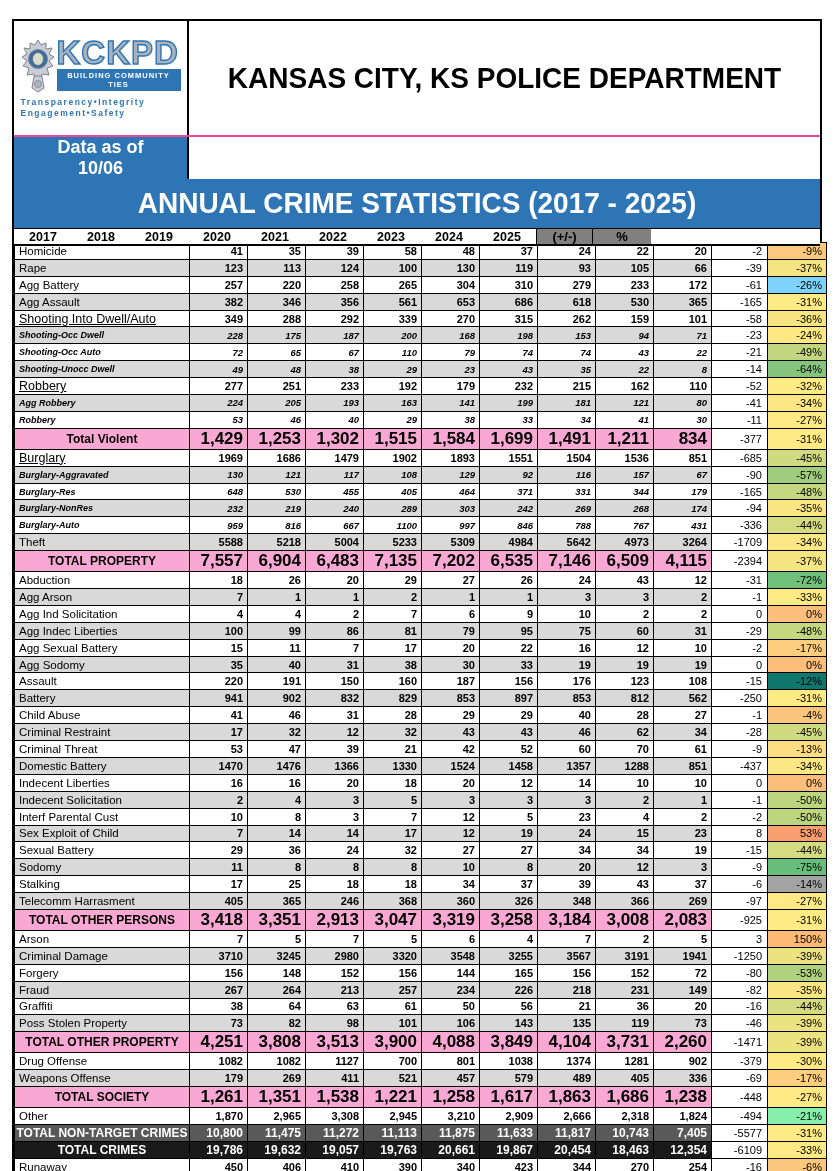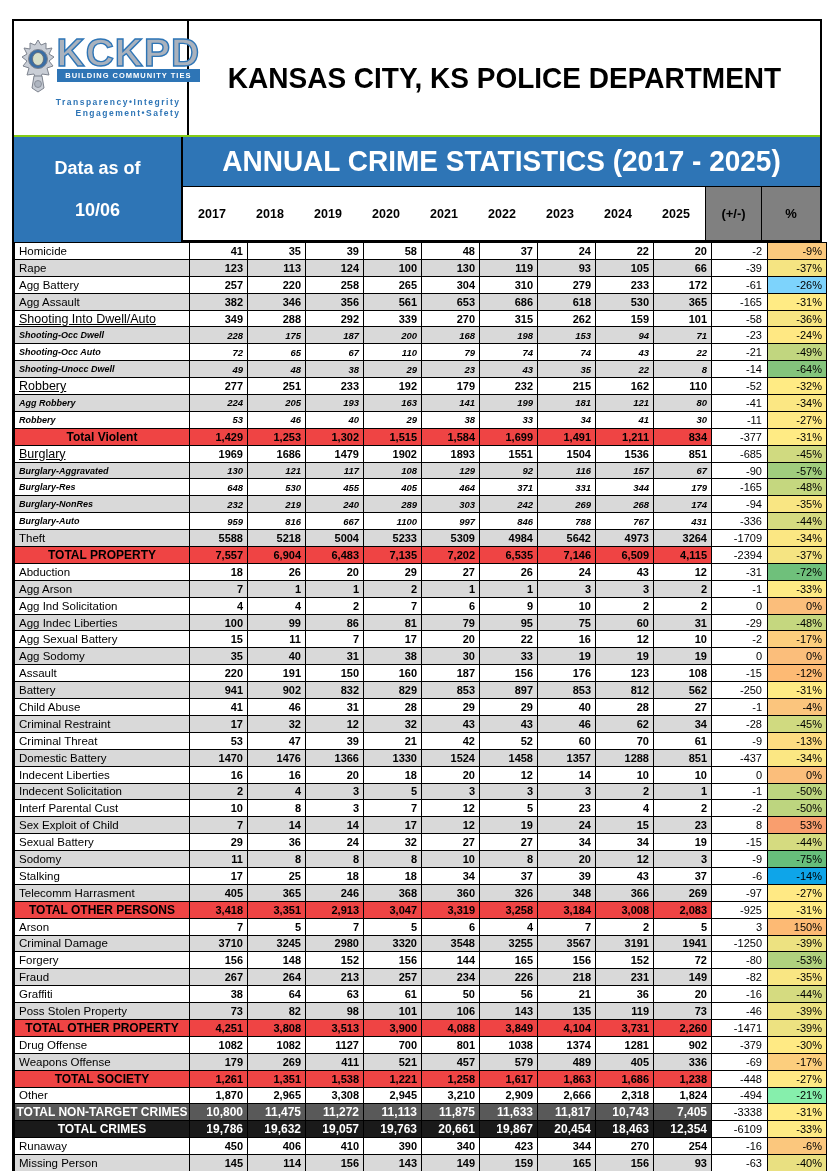--- a/index.html
+++ b/index.html
@@ -8,31 +8,31 @@
   .page { position:relative; width:838px; height:1171px; background:#fff; overflow:hidden; }
   .doc { position:absolute; left:12px; top:19px; width:810px; border:2px solid #000; }
 
   
   .header-row { display:flex; height:114px; background:#fff; }
   .logo-cell { width:175px; border-right:2px solid #000; display:flex; align-items:center; justify-content:center; }
   .logo-box { width:160px; }
   .logo-top { display:flex; align-items:flex-start; }
   .badge { width:34px; height:56px; margin-right:2px; flex:0 0 auto; }
   .logo-right { flex:1; }
-  .kckpd { font-size:39px; font-weight:bold; letter-spacing:1px; color:#aab2bd;
+  .kckpd { font-size:33px; font-weight:bold; letter-spacing:1px; color:#aab2bd;
            -webkit-text-stroke:1.4px #2e75b6; line-height:30px; }
   .logo-bar { background:#2e75b6; color:#fff; font-size:7.5px; font-weight:bold;
               letter-spacing:1px; text-align:center; padding:2.5px 0 2px 0; margin-top:1px; }
-  .logo-tag { color:#2e75b6; font-weight:bold; font-size:8.5px; letter-spacing:1.5px; text-align:right; line-height:11px; margin-top:3px; }
+  .logo-tag { color:#2e75b6; font-weight:bold; font-size:8.5px; letter-spacing:1.5px; text-align:left; line-height:11px; margin-top:3px; }
   .title-cell { flex:1; display:flex; align-items:center; justify-content:center; }
   .main-title { font-size:28px; font-weight:800; color:#000; letter-spacing:0px;
                 transform:scaleY(1.08); white-space:nowrap; }
 
   
-  .band { display:flex; height:107px; border-top:2px solid #84cc16; }
+  .band { display:flex; height:107px; border-top:2px solid #ec4899;flex-direction:column; }
   .dataasof { width:175px; background:#2e75b6; border-right:2px solid #000;
               display:flex; flex-direction:column; justify-content:space-evenly; align-items:center; }
   .dataasof .l1, .dataasof .l2 { color:#fff; font-weight:bold; font-size:18px; }
   .band-right { flex:1; display:flex; flex-direction:column; }
   .banner { height:50px; background:#2e75b6; border-bottom:1px solid #000;
             display:flex; align-items:center; justify-content:center; }
   .banner-title { color:#fff; font-weight:800; font-size:28px; letter-spacing:0px; transform:scaleY(1.05); white-space:nowrap; }
   .yearhead { flex:1; display:flex; background:#fff; border-bottom:2px solid #000; }
   .yh { width:58px; display:flex; align-items:center; justify-content:center;
         font-size:12.5px; font-weight:bold; color:#000; }
@@ -49,23 +49,23 @@
   td.val { text-align:right; padding-right:4px; font-size:11px; font-weight:bold; }
   td.chg { text-align:right; padding-right:5px; font-size:11px; background:#fff !important; color:#000; font-weight:normal; }
   td.pct { text-align:right; padding-right:4px; font-size:11px; color:#000; font-weight:normal; }
 
   tr.sh-g td.lbl, tr.sh-g td.val { background:#d9d9d9; }
   tr.sh-w td.lbl, tr.sh-w td.val { background:#fff; }
 
   tr.t-s td.lbl { font-size:9px; font-style:italic; font-weight:bold; }
   tr.t-s td.val { font-size:9.5px; font-style:italic; }
 
-  tr.t-t1 td.lbl, tr.t-t1 td.val { background:#ef4444; font-weight:bold; }
+  tr.t-t1 td.lbl, tr.t-t1 td.val { background:#f9a8d4; font-weight:bold; }
   tr.t-t1 td.lbl { text-align:center; padding-left:0; font-size:12px; }
-  tr.t-t1 td.val { font-size:11px; }
+  tr.t-t1 td.val { font-size:17px; }
 
   tr.t-t2 td.lbl, tr.t-t2 td.val { background:#7f7f7f; color:#fff; font-weight:bold; }
   tr.t-t2 td.lbl { text-align:center; padding-left:0; font-size:12px; }
   tr.t-t2 td.val { font-size:12px; }
 
   tr.t-t3 td.lbl, tr.t-t3 td.val { background:#595959; color:#fff; font-weight:bold; }
   tr.t-t3 td.lbl { text-align:center; padding-left:0; font-size:12px; }
   tr.t-t3 td.val { font-size:12px; }
 
   tr.t-t4 td.lbl, tr.t-t4 td.val { background:#1a1a1a; color:#fff; font-weight:bold; }
@@ -501,21 +501,21 @@
             <td class="val">220</td>
             <td class="val">191</td>
             <td class="val">150</td>
             <td class="val">160</td>
             <td class="val">187</td>
             <td class="val">156</td>
             <td class="val">176</td>
             <td class="val">123</td>
             <td class="val">108</td>
             <td class="chg">-15</td>
-            <td class="pct" style="background: #fdba74; padding-left: 20px;">-12%</td>
+            <td class="pct" style="background: #0f766e; padding-left: 20px;">-12%</td>
           </tr>
           <tr class="row t-n sh-g">
             <td class="lbl">Battery</td>
             <td class="val">941</td>
             <td class="val">902</td>
             <td class="val">832</td>
             <td class="val">829</td>
             <td class="val">853</td>
             <td class="val">897</td>
             <td class="val">853</td>
@@ -669,21 +669,21 @@
             <td class="val">17</td>
             <td class="val">25</td>
             <td class="val">18</td>
             <td class="val">18</td>
             <td class="val">34</td>
             <td class="val">37</td>
             <td class="val">39</td>
             <td class="val">43</td>
             <td class="val">37</td>
             <td class="chg">-6</td>
-            <td class="pct" style="background: #0ea5e9;">-14%</td>
+            <td class="pct" style="background: #a3a3a3;">-14%</td>
           </tr>
           <tr class="row t-n sh-g">
             <td class="lbl">Telecomm Harrasment</td>
             <td class="val">405</td>
             <td class="val">365</td>
             <td class="val">246</td>
             <td class="val">368</td>
             <td class="val">360</td>
             <td class="val">326</td>
             <td class="val">348</td>
@@ -864,21 +864,21 @@
             <td class="lbl">TOTAL NON-TARGET CRIMES</td>
             <td class="val">10,800</td>
             <td class="val">11,475</td>
             <td class="val">11,272</td>
             <td class="val">11,113</td>
             <td class="val">11,875</td>
             <td class="val">11,633</td>
             <td class="val">11,817</td>
             <td class="val">10,743</td>
             <td class="val">7,405</td>
-            <td class="chg">-3338</td>
+            <td class="chg">-5577</td>
             <td class="pct" style="background: rgb(255, 235, 132);">-31%</td>
           </tr>
           <tr class="row t-t4 sh-t">
             <td class="lbl">TOTAL CRIMES</td>
             <td class="val">19,786</td>
             <td class="val">19,632</td>
             <td class="val">19,057</td>
             <td class="val">19,763</td>
             <td class="val">20,661</td>
             <td class="val">19,867</td>

